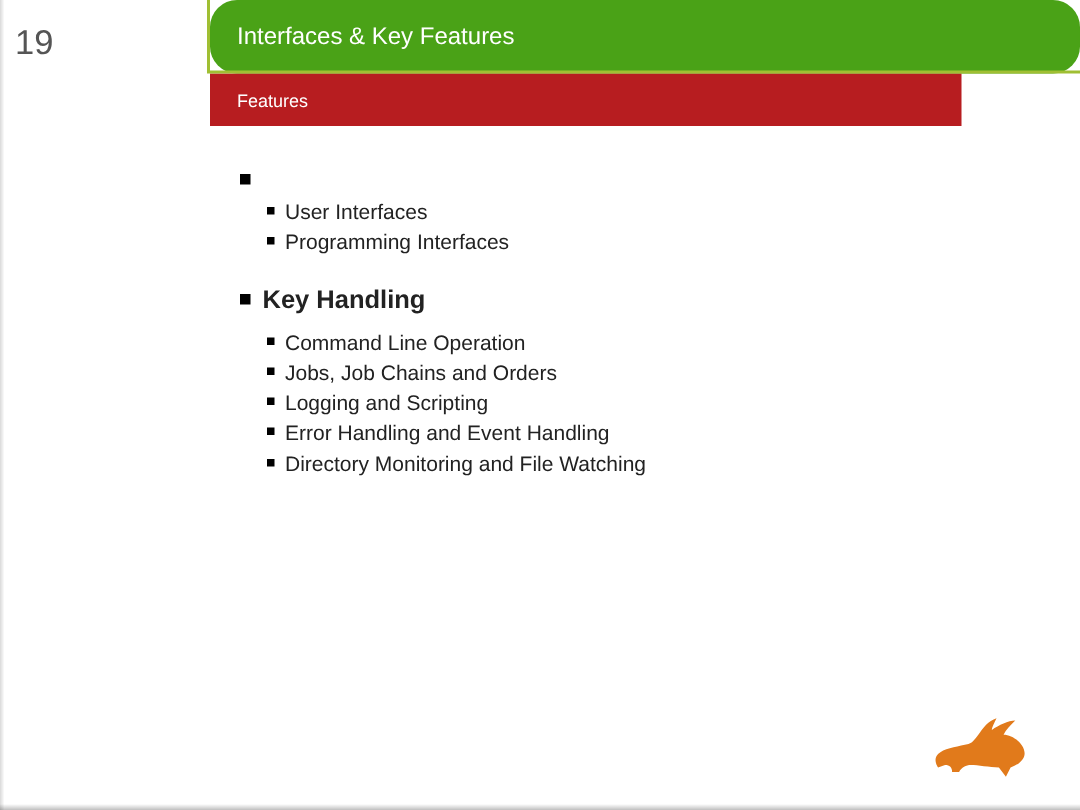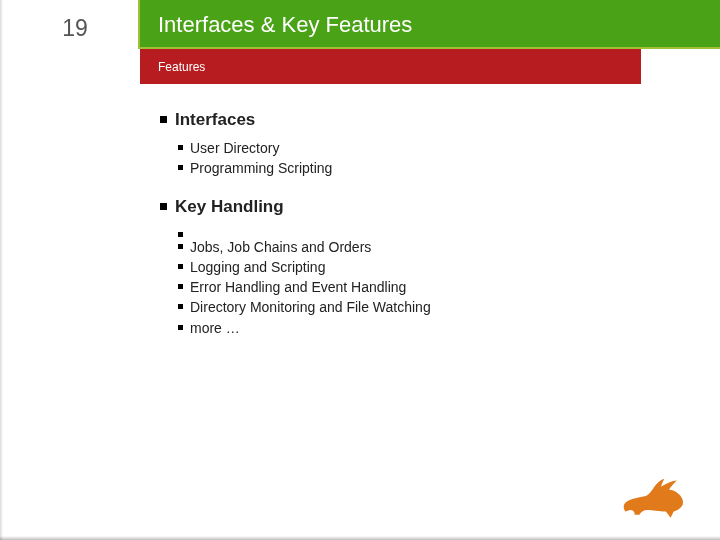--- a/index.html
+++ b/index.html
@@ -7,34 +7,34 @@
   .slide { position: relative; width: 720px; height: 540px; background: #fff; }
 
   .header-green {
     position: absolute;
     left: 140px; top: 0;
     width: 580px; height: 49px;
     background: #4aa217;
     display: flex; align-items: center;
     padding-left: 18px;
     color: #fff;
-    font-size: 22px;
+    font-size: 16px;
     font-weight: 400;
+    border-radius: 18px;
   }
   .header-number {
     position: absolute;
     left: 0; top: 0;
     width: 140px; height: 49px;
     background: #fff;
     display: flex; align-items: center;
     padding-left: 10px; padding-top: 8px;
     font-size: 23px;
     color: #555;
     font-weight: 400;
-    justify-content: center;
   }
   .header-number::before {
     content: "";
     position: absolute;
     right: 0; top: 0; bottom: 0;
     width: 2px;
     background: #a0bf33;
     z-index: 3;
   }
   .subheader-red {
@@ -130,59 +130,55 @@
 
   <div class="subheader-red">
     <span>Features</span>
   </div>
 
   <div class="content">
 
     <div class="section">
       <div class="h1">
         <span class="bullet-sq"></span>
-        <span>Interfaces</span>
-      </div>
-      <div class="item">
-        <span class="bullet-sq-sm"></span>
-        <span>User Directory</span>
-      </div>
-      <div class="item">
-        <span class="bullet-sq-sm"></span>
-        <span>Programming Scripting</span>
+      </div>
+      <div class="item">
+        <span class="bullet-sq-sm"></span>
+        <span>User Interfaces</span>
+      </div>
+      <div class="item">
+        <span class="bullet-sq-sm"></span>
+        <span>Programming Interfaces</span>
       </div>
     </div>
 
     <div class="section">
       <div class="h1">
         <span class="bullet-sq"></span>
         <span>Key Handling</span>
       </div>
       <div class="item">
         <span class="bullet-sq-sm"></span>
+        <span>Command Line Operation</span>
       </div>
       <div class="item">
         <span class="bullet-sq-sm"></span>
         <span>Jobs, Job Chains and Orders</span>
       </div>
       <div class="item">
         <span class="bullet-sq-sm"></span>
         <span>Logging and Scripting</span>
       </div>
       <div class="item">
         <span class="bullet-sq-sm"></span>
         <span>Error Handling and Event Handling</span>
       </div>
       <div class="item">
         <span class="bullet-sq-sm"></span>
         <span>Directory Monitoring and File Watching</span>
-      </div>
-      <div class="item">
-        <span class="bullet-sq-sm"></span>
-        <span>more …</span>
       </div>
     </div>
 
   </div>
 
   <div class="logo">
     <svg viewBox="0 0 100 60" width="78" height="48">
       <g fill="#e17a1b">
         <path d="M 12 50
                  C 12 50 6 42 14 37

